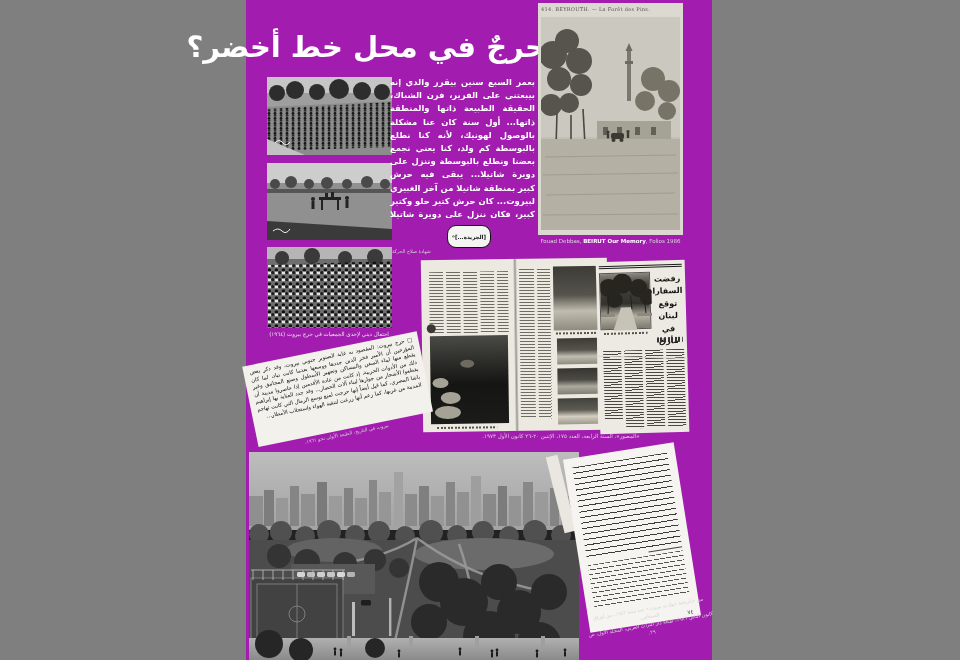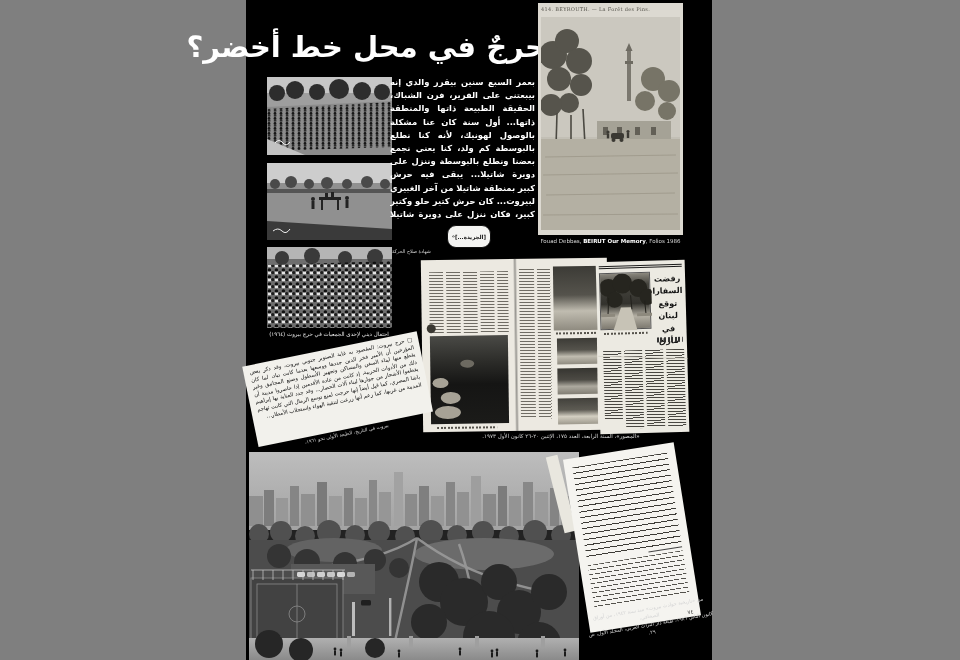--- a/index.html
+++ b/index.html
@@ -1,18 +1,18 @@
 <!DOCTYPE html>
 <html lang="ar"><head>
 <meta charset="utf-8">
 <style>
   html,body{margin:0;padding:0;background:#7f7f7f;width:960px;height:660px;overflow:hidden;}
   *{box-sizing:border-box;}
   #stage{position:relative;width:960px;height:660px;background:#7f7f7f;font-family:"DejaVu Sans",sans-serif;}
-  #canvas{position:absolute;left:246px;top:0;width:466px;height:660px;background:#000000;}
+  #canvas{position:absolute;left:246px;top:0;width:466px;height:660px;background:#a21caf;}
   .abs{position:absolute;}
 
   
   .poster-title{left:14px;top:22px;width:286px;height:50px;direction:rtl;text-align:right;
     color:#fff;font-weight:bold;font-size:29px;line-height:50px;white-space:nowrap;letter-spacing:-1px;}
 
   
   .photo{background:#777;overflow:hidden;}
   .ph1{left:21px;top:77px;width:125px;height:78px;}
   .ph2{left:21px;top:163px;width:125px;height:77px;}

